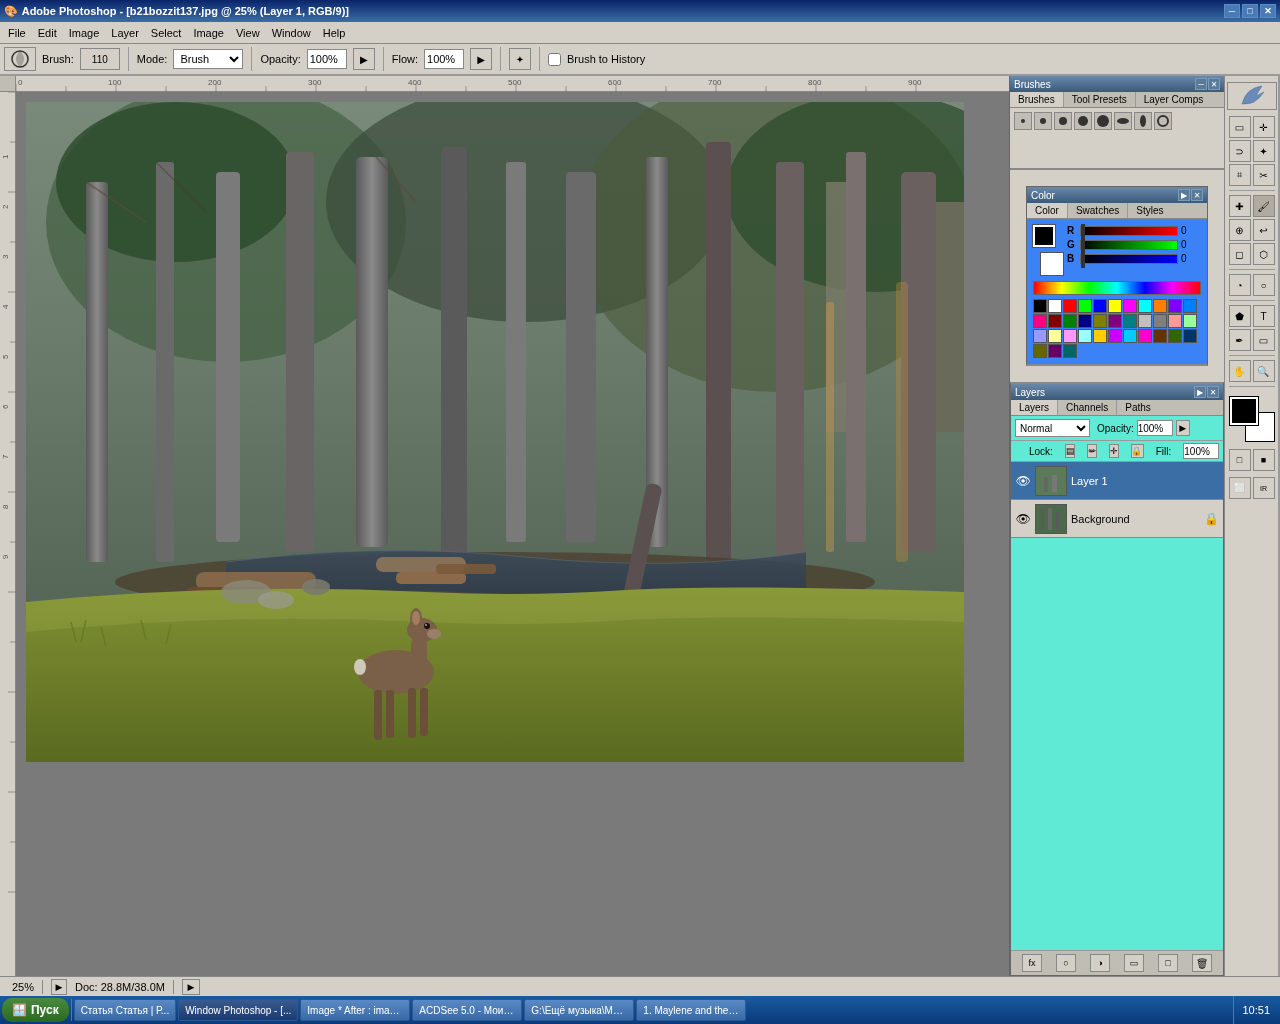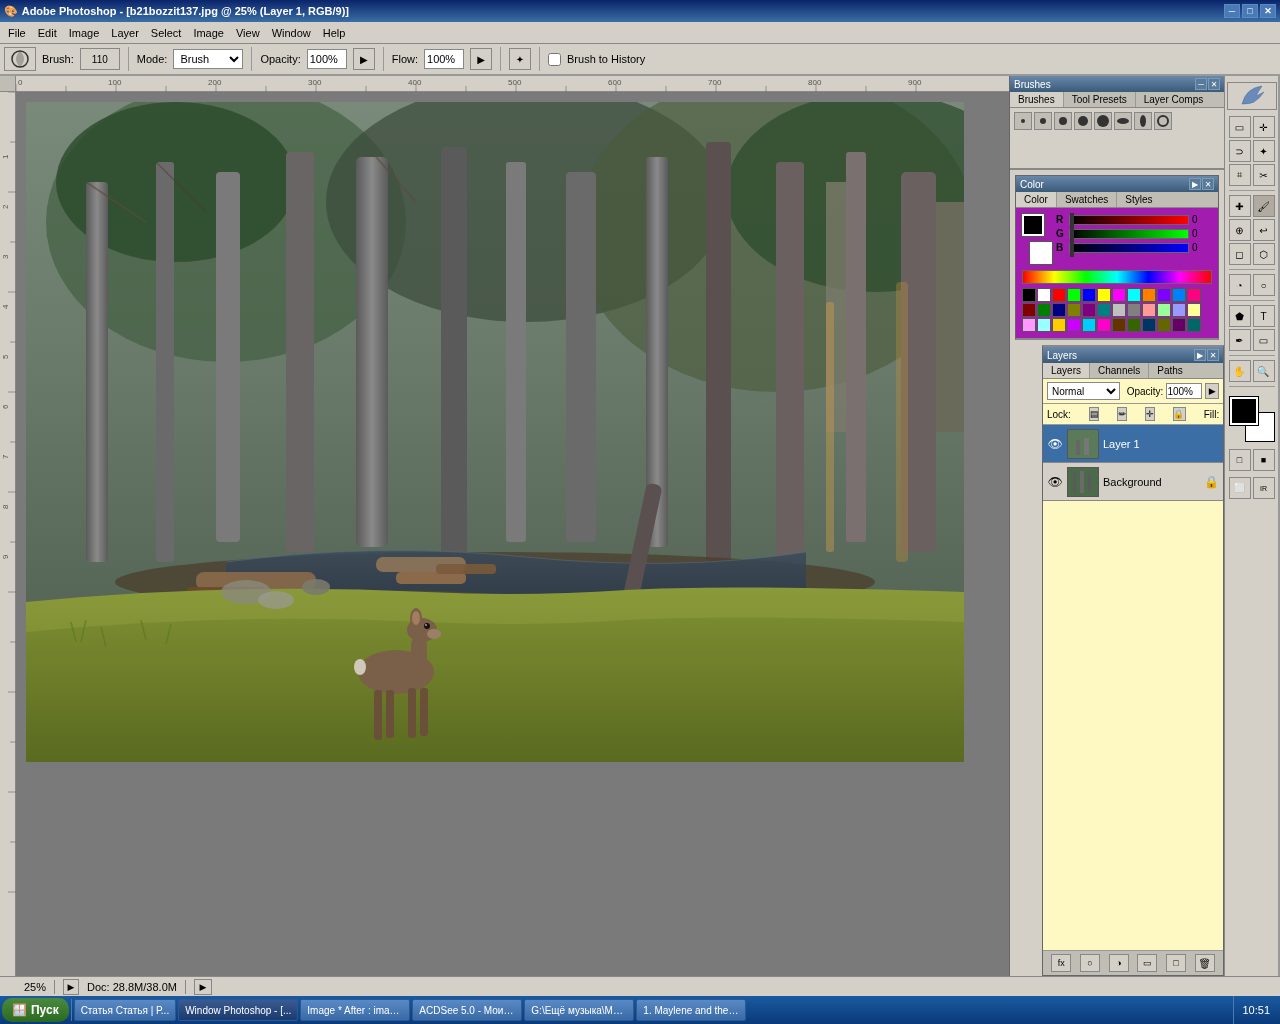--- a/index.html
+++ b/index.html
@@ -106,23 +106,23 @@
     .mode-btns { display: flex; gap: 2px; margin-top: 4px; }
     .mode-btn {
       width: 22px; height: 22px;
       background: #d4d0c8; border: 1px solid #888;
       display: flex; align-items: center; justify-content: center;
       cursor: pointer; font-size: 9px;
     }
 
     
     #color-panel {
-      background: #a21caf;
+      background: #3b82f6;
       border: 1px solid #666;
-      margin: 5px;
+      margin: 16px;
     }
     .swatch {
       width: 16px; height: 16px;
       border: 1px solid #555;
       cursor: pointer;
     }
 
     
     #layers-panel {
       background: #d4d0c8;
@@ -641,21 +641,21 @@
             <div class="swatch" style="background: rgb(102, 51, 0); width: 14px; height: 14px; border: 1px solid rgb(85, 85, 85); cursor: pointer;"></div>
             <div class="swatch" style="background: rgb(51, 102, 0); width: 14px; height: 14px; border: 1px solid rgb(85, 85, 85); cursor: pointer;"></div>
             <div class="swatch" style="background: rgb(0, 51, 102); width: 14px; height: 14px; border: 1px solid rgb(85, 85, 85); cursor: pointer;"></div>
             <div class="swatch" style="background: rgb(102, 102, 0); width: 14px; height: 14px; border: 1px solid rgb(85, 85, 85); cursor: pointer;"></div>
             <div class="swatch" style="background: rgb(102, 0, 102); width: 14px; height: 14px; border: 1px solid rgb(85, 85, 85); cursor: pointer;"></div>
             <div class="swatch" style="background: rgb(0, 102, 102); width: 14px; height: 14px; border: 1px solid rgb(85, 85, 85); cursor: pointer;"></div>
           </div>
       </div>
     </div>
 
-    <div id="layers-panel" style="flex:1; display:flex; flex-direction:column; background:#fef9c3; border-top:2px solid #888;margin-left:32px;">
+    <div id="layers-panel" style="flex:1; display:flex; flex-direction:column; background:#5eead4; border-top:2px solid #888;">
       <div class="panel-header" style="background:linear-gradient(to bottom,#6a88aa,#3a5a7a); height:16px; display:flex; align-items:center; justify-content:space-between; padding:0 4px; color:white; font-size:10px;">
         <span>Layers</span>
         <div style="display:flex;gap:1px;">
           <div style="width:12px;height:12px;background:#5a7a9a;border:1px solid #7a9aba;font-size:8px;display:flex;align-items:center;justify-content:center;cursor:pointer;color:white;">▶</div>
           <div style="width:12px;height:12px;background:#5a7a9a;border:1px solid #7a9aba;font-size:8px;display:flex;align-items:center;justify-content:center;cursor:pointer;color:white;">✕</div>
         </div>
       </div>
 
       <div style="display:flex; background:#c0bdb5; border-bottom:1px solid #888;">
         <div style="padding:2px 8px; font-size:10px; cursor:pointer; border-right:1px solid #999; background:#d4d0c8;">Layers</div>
@@ -665,21 +665,21 @@
 
       <div style="display:flex; align-items:center; padding:3px 4px; gap:3px; border-bottom:1px solid #999;">
         <select style="height:18px; font-size:10px; background:white; border:1px solid #888; width:75px;">
           <option>Normal</option>
         </select>
         <span style="font-size:10px; margin-left:4px;">Opacity:</span>
         <input type="text" value="100%" style="width: 36px; height: 16px; font-size: 10px; border: 1px solid rgb(136, 136, 136);">
         <div style="width:14px;height:16px;background:#d4d0c8;border:1px solid #888;font-size:9px;display:flex;align-items:center;justify-content:center;cursor:pointer;">▶</div>
       </div>
 
-      <div style="display:flex; align-items:center; padding:2px 4px; gap:18px; border-bottom:1px solid #999; font-size:10px;">
+      <div style="display:flex; align-items:center; padding:2px 18px; gap:12px; border-bottom:1px solid #999; font-size:10px;">
         <span>Lock:</span>
         <div style="width:14px;height:14px;border:1px solid #888;background:#d4d0c8;display:flex;align-items:center;justify-content:center;font-size:9px;cursor:pointer;">▤</div>
         <div style="width:14px;height:14px;border:1px solid #888;background:#d4d0c8;display:flex;align-items:center;justify-content:center;font-size:9px;cursor:pointer;">✏</div>
         <div style="width:14px;height:14px;border:1px solid #888;background:#d4d0c8;display:flex;align-items:center;justify-content:center;font-size:9px;cursor:pointer;">✛</div>
         <div style="width:14px;height:14px;border:1px solid #888;background:#d4d0c8;display:flex;align-items:center;justify-content:center;font-size:9px;cursor:pointer;">🔒</div>
         <span style="margin-left:auto;">Fill:</span>
         <input type="text" value="100%" style="width: 36px; height: 16px; font-size: 10px; border: 1px solid rgb(136, 136, 136);">
         <div style="width:14px;height:16px;background:#d4d0c8;border:1px solid #888;font-size:9px;display:flex;align-items:center;justify-content:center;cursor:pointer;">▶</div>
       </div>
 
@@ -718,21 +718,21 @@
         <div style="width:20px;height:18px;background:#d4d0c8;border:1px solid #888;cursor:pointer;display:flex;align-items:center;justify-content:center;font-size:9px;">◑</div>
         <div style="width:20px;height:18px;background:#d4d0c8;border:1px solid #888;cursor:pointer;display:flex;align-items:center;justify-content:center;font-size:9px;">▭</div>
         <div style="width:20px;height:18px;background:#d4d0c8;border:1px solid #888;cursor:pointer;display:flex;align-items:center;justify-content:center;font-size:9px;">□</div>
         <div style="width:20px;height:18px;background:#d4d0c8;border:1px solid #888;cursor:pointer;display:flex;align-items:center;justify-content:center;font-size:10px;">🗑</div>
       </div>
     </div>
 
   </div>
 </div>
 
-<div id="status-bar" style="height:20px; background:#d4d0c8; border-top:1px solid #888; display:flex; align-items:center; padding:0 24px; gap:8px; font-size:11px; position:relative;">
+<div id="status-bar" style="height:20px; background:#d4d0c8; border-top:1px solid #888; display:flex; align-items:center; padding:0 12px; gap:8px; font-size:11px; position:relative;">
   <span>25%</span>
   <div style="width:1px;height:14px;background:#888;"></div>
   <div style="width:16px;height:16px;border:1px solid #888;display:flex;align-items:center;justify-content:center;font-size:9px;cursor:pointer;">▶</div>
   <span>Doc: 28.8M/38.0M</span>
   <div style="width:1px;height:14px;background:#888;"></div>
   <div style="width:18px;height:16px;background:#d4d0c8;border:1px solid #888;display:flex;align-items:center;justify-content:center;font-size:9px;cursor:pointer;">▶</div>
 </div>
 
 <div id="taskbar" style="height:28px; background:linear-gradient(to bottom,#1a5aa0,#0a3a7a); display:flex; align-items:center; padding:0 2px; gap:2px; position:absolute; bottom:0; left:0; right:0; z-index:100;">
   <div class="taskbar-start" style="height:24px;background:linear-gradient(to bottom,#4a8a40,#2a6a20);border-radius:10px;padding:0 10px;display:flex;align-items:center;color:white;font-weight:bold;font-size:12px;cursor:pointer;gap:4px;">

